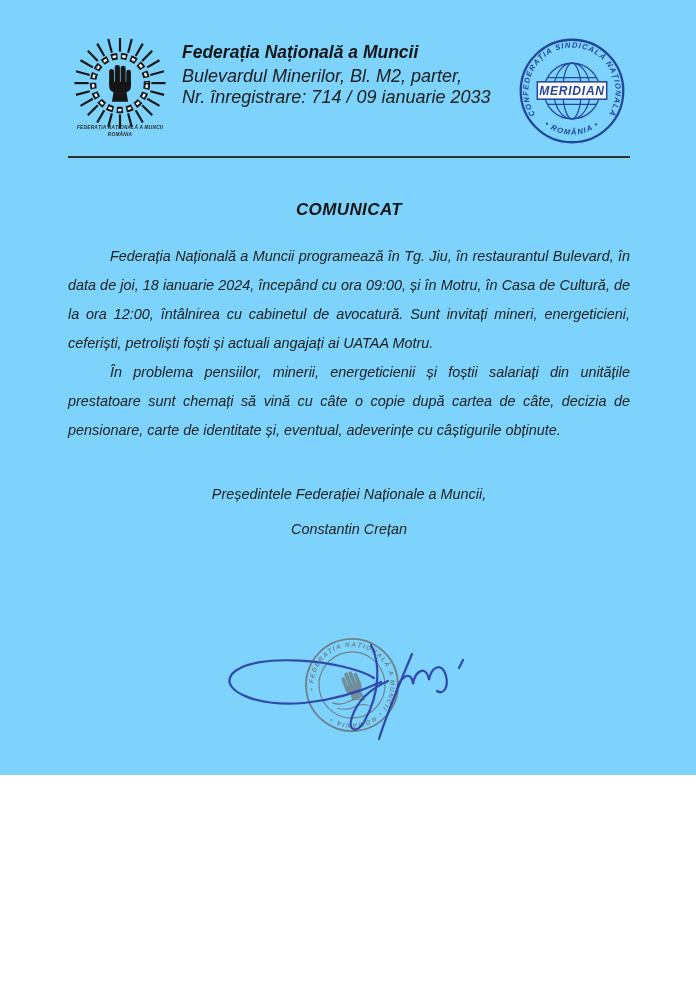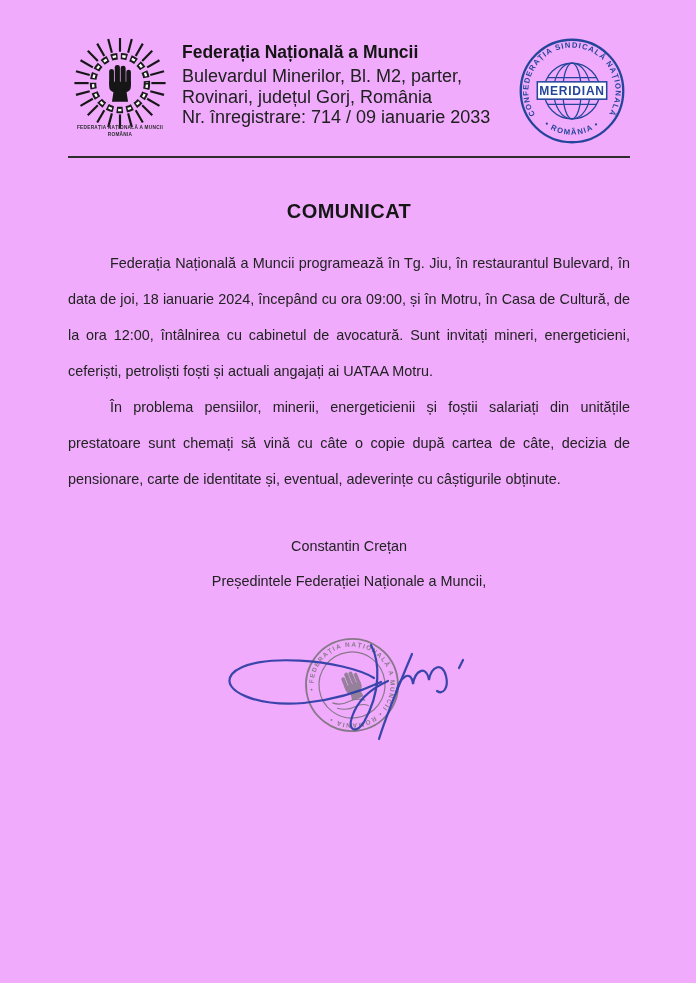--- a/index.html
+++ b/index.html
@@ -1,32 +1,32 @@
 <!DOCTYPE html>
 <html><head>
 <meta charset="utf-8">
 <style>
   * { margin:0; padding:0; box-sizing:border-box; }
   html,body { background:#ffffff; }
   body { width:696px; height:985px; font-family:"Liberation Sans", sans-serif; color:#1f1f1f; overflow:hidden; }
-  .page { position:relative; width:696px; height:983px; padding:38px 66px 0 68px; background:#f0abfc; }
+  .page { position:relative; width:696px; height:775px; padding:38px 66px 0 68px; background:#7dd3fc;font-style:italic; }
 
   .letterhead { display:flex; align-items:flex-start; }
   .logo-left { flex:0 0 auto; width:104px; }
   .head-text { flex:1 1 auto; margin-left:10px; padding-top:4px; }
   .org-name { font-size:17.5px; font-weight:bold; color:#151515; margin-bottom:3px; }
   .head-line { font-size:18px; line-height:20.5px; color:#202020; }
   .logo-right { flex:0 0 auto; margin-left:6px; }
 
   .rule { border:0; border-top:2px solid #2e2e2e; margin-top:8px; }
 
-  .doc-title { text-align:center; font-weight:bold; font-size:20px; letter-spacing:.4px; margin-top:42px; color:#161616; }
+  .doc-title { text-align:center; font-weight:bold; font-size:17px; letter-spacing:.4px; margin-top:42px; color:#161616; }
 
   .bodytext { margin-top:22px; }
-  .bodytext p { font-size:14.4px; line-height:36px; text-align:justify; text-indent:42px; color:#222; }
+  .bodytext p { font-size:14.4px; line-height:29px; text-align:justify; text-indent:42px; color:#222; }
 
   .closing { margin-top:32px; text-align:center; font-size:14.4px; line-height:35px; color:#222; }
 
   .stamp-sign { position:absolute; left:0; top:628px; width:696px; height:170px; }
   svg text { font-family:"Liberation Sans", sans-serif; }
   .hidden-defs { position:absolute; width:0; height:0; overflow:hidden; }
 </style>
 </head>
 <body>
 
@@ -82,21 +82,20 @@
         <circle cx="0" cy="0" r="27.5" fill="none" stroke="#ffffff" stroke-width="2.4" stroke-dasharray="3.5 6.5" stroke-dashoffset="-1.5"></circle>
         <use href="#fist-shape" fill="currentColor" transform="translate(0,-3) scale(0.82)"></use>
         <text x="0" y="47" text-anchor="middle" font-size="4.8" font-weight="bold" letter-spacing=".3" fill="#2a2a2a">FEDERAȚIA NAȚIONALĂ A MUNCII</text>
         <text x="0" y="53.5" text-anchor="middle" font-size="4.8" font-weight="bold" letter-spacing=".3" fill="#2a2a2a">ROMÂNIA</text>
       </svg>
     </div>
 
     <div class="head-text">
       <div class="org-name">Federația Națională a Muncii</div>
       <div class="head-line">Bulevardul Minerilor, Bl. M2, parter,</div>
-      <div class="head-line">Rovinari, județul Gorj, România</div>
       <div class="head-line">Nr. înregistrare: 714 / 09 ianuarie 2033</div>
     </div>
 
     <div class="logo-right">
       <svg width="116" height="106" viewBox="-60 -55 120 110">
         <defs>
           <path id="arcTop" d="M -32 32 A 45.2 45.2 0 1 1 32 32" fill="none"></path>
           <path id="arcBot" d="M -31 33 A 45 45 0 0 0 31 33" fill="none"></path>
         </defs>
         <circle cx="0" cy="0" r="53.2" fill="none" stroke="#24459c" stroke-width="2.4"></circle>
@@ -123,22 +122,22 @@
   <hr class="rule">
 
   <div class="doc-title">COMUNICAT</div>
 
   <div class="bodytext">
     <p>Federația Națională a Muncii programează în Tg. Jiu, în restaurantul Bulevard, în data de joi, 18 ianuarie 2024, începând cu ora 09:00, și în Motru, în Casa de Cultură, de la ora 12:00, întâlnirea cu cabinetul de avocatură. Sunt invitați mineri, energeticieni, ceferiști, petroliști foști și actuali angajați ai UATAA Motru.</p>
     <p>În problema pensiilor, minerii, energeticienii și foștii salariați din unitățile prestatoare sunt chemați să vină cu câte o copie după cartea de câte, decizia de pensionare, carte de identitate și, eventual, adeverințe cu câștigurile obținute.</p>
   </div>
 
   <div class="closing">
+    <div>Președintele Federației Naționale a Muncii,</div>
     <div>Constantin Crețan</div>
-    <div>Președintele Federației Naționale a Muncii,</div>
   </div>
 
   <svg class="stamp-sign" viewBox="0 628 696 170">
     <defs>
       <path id="stampRing" d="M 313.5 685 A 38.5 38.5 0 1 1 390.5 685 A 38.5 38.5 0 1 1 313.5 685" fill="none"></path>
     </defs>
 
     <g opacity="0.78" transform="rotate(-8 352 685)" style="color:#6a6a6a">
       <circle cx="352" cy="685" r="46" fill="none" stroke="#6a6a6a" stroke-width="1.8"></circle>
       <circle cx="352" cy="685" r="33" fill="none" stroke="#6a6a6a" stroke-width="1.2"></circle>

